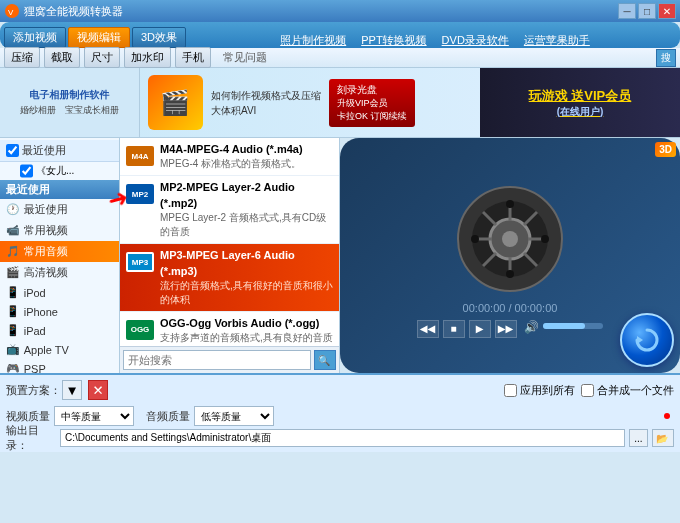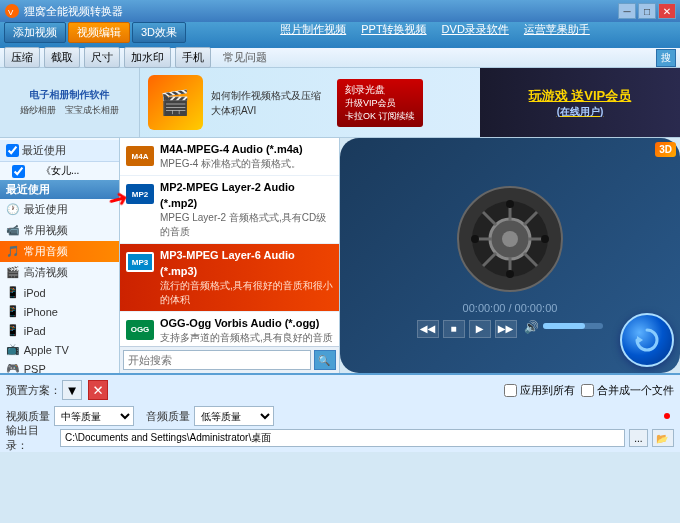--- a/index.html
+++ b/index.html
@@ -114,23 +114,22 @@
       font-size: 11px;
       color: #333;
       gap: 4px;
     }
     .sidebar-item.active {
       background: linear-gradient(to right, #ff6600, #ff8800);
       color: white;
     }
     .checkbox-item {
       display: flex;
-      align-items: center;
-      padding: 2px 12px;
-      gap: 16px;
+      padding: 2px 20px;
+      gap: 3px;
       font-size: 10px;
     }
 
     
     .format-panel {
       width: 220px;
       background: white;
       border-right: 1px solid #b0cce0;
       display: flex;
       flex-direction: column;
@@ -373,21 +372,21 @@
     </svg>
   </div>
   <span class="title-bar-text">狸窝全能视频转换器</span>
   <div class="title-bar-buttons">
     <div class="title-btn">─</div>
     <div class="title-btn">□</div>
     <div class="title-btn" style="background:#e04040;color:white;">✕</div>
   </div>
 </div>
 
-<div style="display:flex; background:linear-gradient(to bottom,#4a9fd4,#2a7fc0); height:26px; align-items:flex-start;">
+<div style="display:flex; background:linear-gradient(to bottom,#4a9fd4,#2a7fc0); height:26px; align-items:flex-end;border-radius:9px;">
   <div style="display:flex; align-items:center; padding:0 4px; gap:2px;">
     <button class="menu-btn">添加视频</button>
     <button class="menu-btn active">视频编辑</button>
     <button class="menu-btn">3D效果</button>
   </div>
   <div style="flex:1; display:flex; align-items:center; justify-content:center; gap:15px; color:white; font-size:11px;">
     <span style="cursor:pointer; text-decoration:underline;">照片制作视频</span>
     <span style="cursor:pointer; text-decoration:underline;">PPT转换视频</span>
     <span style="cursor:pointer; text-decoration:underline;">DVD录录软件</span>
     <span style="cursor:pointer; text-decoration:underline;">运营苹果助手</span>
@@ -412,21 +411,21 @@
     <div style="font-size:9px; color:#444; text-align:center;">婚纱相册　宝宝成长相册</div>
   </div>
   <div class="banner-middle">
 
     <div style="width:55px;height:55px;background:linear-gradient(135deg,#ff6600,#ffcc00);border-radius:6px;display:flex;align-items:center;justify-content:center;color:white;font-size:24px;">🎬</div>
     <div style="font-size:10px;color:#333;line-height:1.5;">
       <div>如何制作视频格式及压缩</div>
       <div>大体积AVI</div>
     </div>
 
-    <div style="margin-left:8px; background:linear-gradient(to bottom,#cc0000,#880000); color:white; padding:4px 8px; font-size:10px; border-radius:3px; cursor:pointer;">
+    <div style="background:linear-gradient(to bottom,#cc0000,#880000); color:white; padding:4px 8px; font-size:10px; border-radius:3px; cursor:pointer;">
       <div>刻录光盘</div>
       <div style="font-size:9px;">升级VIP会员</div>
       <div style="font-size:9px;">卡拉OK 订阅续续</div>
     </div>
   </div>
   <div class="banner-right">
     <div style="text-align:center;text-decoration:underline;">
       <div style="font-size:13px; font-weight:bold; color:#ffd700;">玩游戏 送VIP会员</div>
       <div style="font-size:10px; color:#aaccff;">(在线用户)</div>
     </div>

